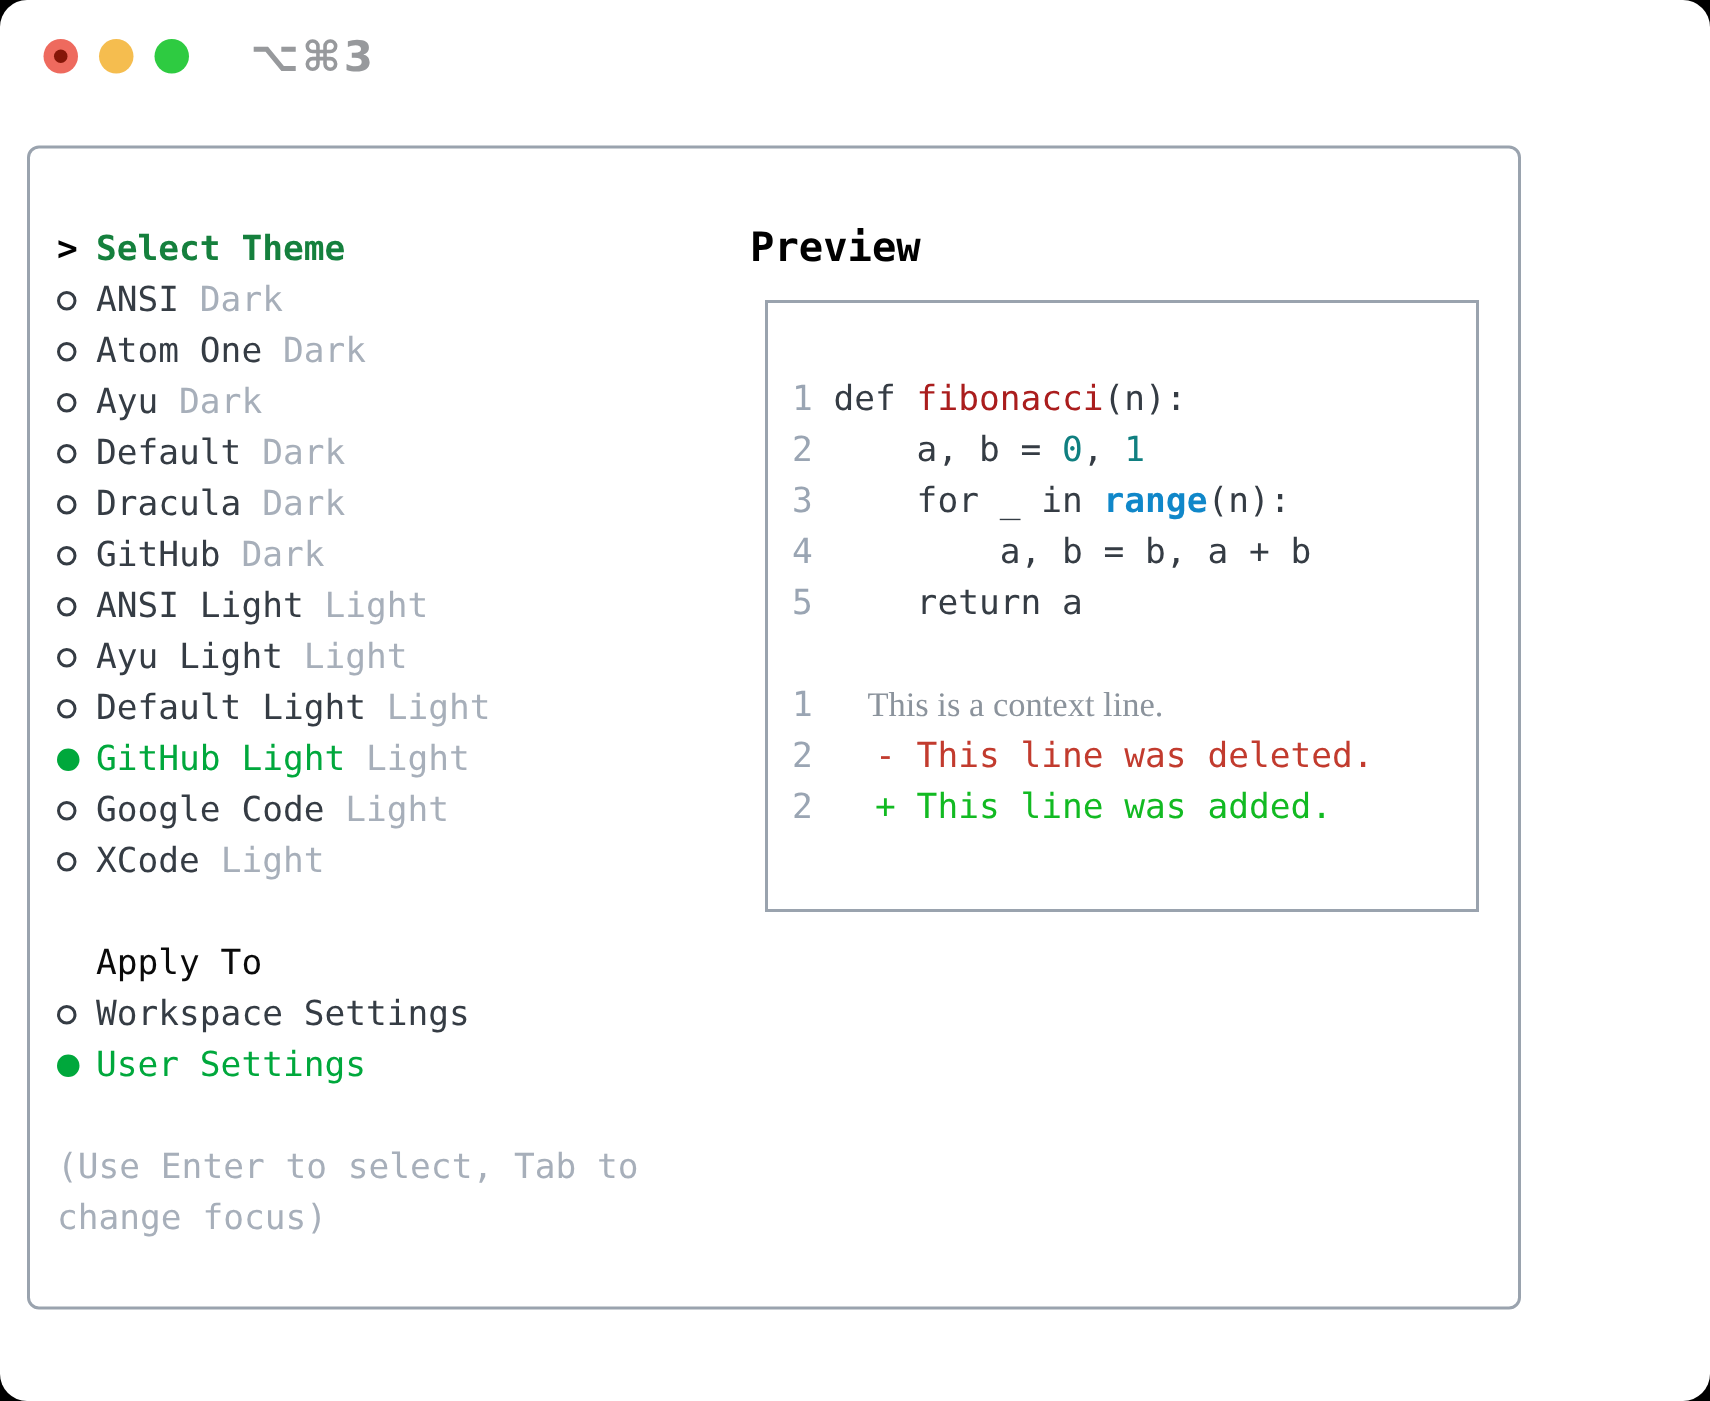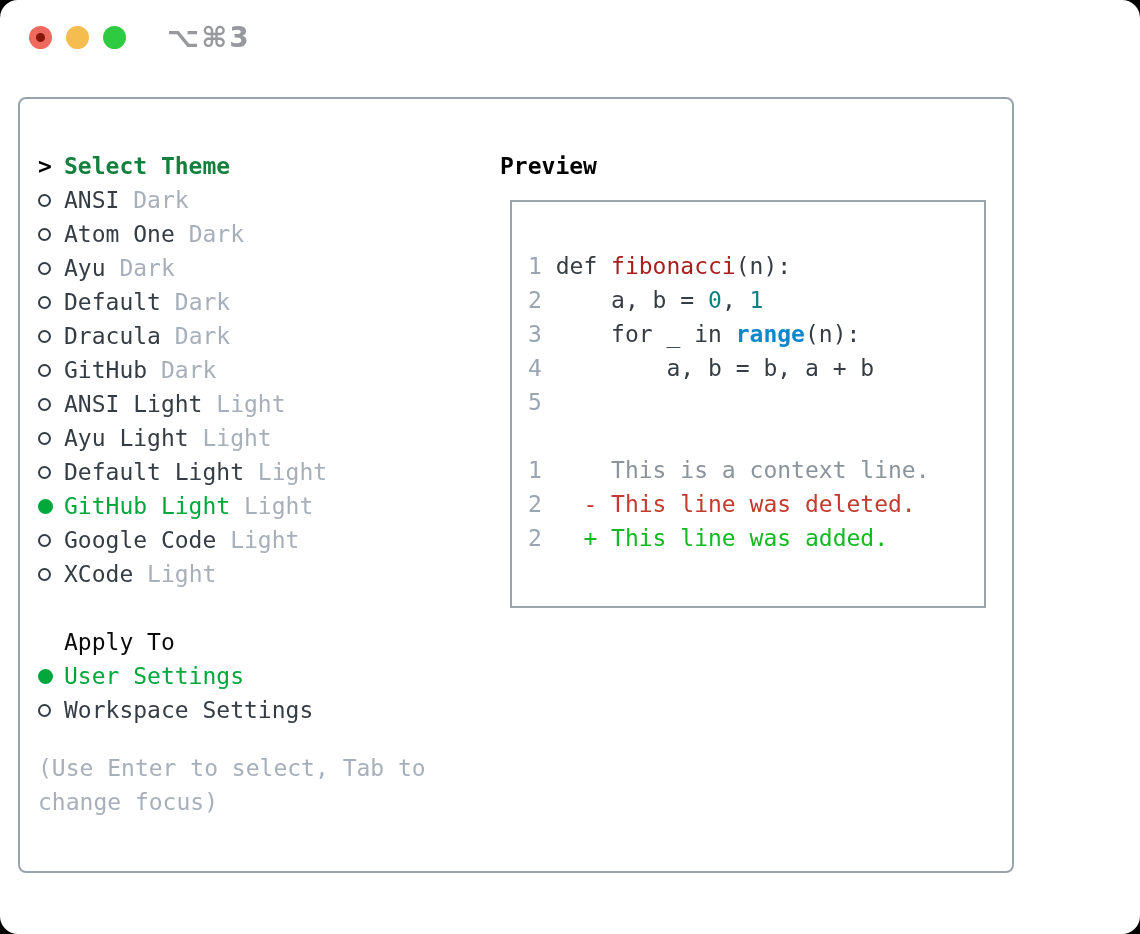--- a/index.html
+++ b/index.html
@@ -27,34 +27,34 @@
   .bullet-col { width:26px; display:flex; align-items:center; flex:none; }
   .radio { width:13px; height:13px; border-radius:50%; border:2px solid var(--text-dark); background:transparent; }
   .radio.sel { border-color:var(--accent-green); background:var(--accent-green); width:15px; height:15px; }
   .caret { color:#000; font-weight:bold; font-size:23px; }
   .hdr { color:#15803d; font-weight:bold; }
   .tname { color:var(--text-dark); }
   .tname.sel { color:var(--accent-green); }
   .variant { color:var(--suffix-gray); margin-left:1ch;text-align:center; }
   .spacer { height:34px; }
   .apply-hdr { padding-left:26px; color:#0a0a0a; }
-  .hint { margin-top:24px; color:var(--hint-gray); width:402px; white-space:normal; }
+  .hint { margin-top:34px; color:var(--hint-gray); width:402px; white-space:normal; }
   
-  .preview-title { position:absolute; left:480px; top:50px; font-size:23px; line-height:34px;
+  .preview-title { position:absolute; left:480px; top:50px; font-size:27px; line-height:34px;
     font-weight:bold; color:#000; }
   .preview-box { position:absolute; left:490px; top:101px; width:476px; height:408px;
     border:2px solid var(--panel-border); background:#fff; padding:47px 0 0 16px; }
   .cline { display:flex; height:34px; font-size:23px; line-height:34px; white-space:pre; }
   .ln { width:1ch; flex:none; text-align:right; color:var(--line-number); margin-right:1ch; }
   .ctext { white-space:pre; }
   .tok-plain   { color:var(--code-plain); }
   .tok-func    { color:var(--func-red); }
   .tok-num     { color:var(--number-teal); }
   .tok-builtin { color:var(--builtin-blue);font-weight:bold; }
-  .tok-context { color:var(--context-gray); }
+  .tok-context { color:var(--context-gray);font-family:Liberation Serif, serif; }
   .tok-deleted { color:var(--deleted-red); }
   .tok-added   { color:var(--added-green);text-align:right; }
 </style>
 </head>
 <body>
 
 <div class="window">
 
   <div class="titlebar">
     <div class="lights">
@@ -86,36 +86,36 @@
           <div class="row"><span class="bullet-col"><span class="radio sel"></span></span><span class="tname sel">GitHub Light</span><span class="variant">Light</span></div>
           <div class="row"><span class="bullet-col"><span class="radio"></span></span><span class="tname">Google Code</span><span class="variant">Light</span></div>
           <div class="row"><span class="bullet-col"><span class="radio"></span></span><span class="tname">XCode</span><span class="variant">Light</span></div>
         </div>
 
       <div class="spacer"></div>
 
       <div class="row apply-hdr">Apply To</div>
 
       <div>
+          <div class="row"><span class="bullet-col"><span class="radio"></span></span><span class="tname">Workspace Settings</span></div>
           <div class="row"><span class="bullet-col"><span class="radio sel"></span></span><span class="tname sel">User Settings</span></div>
-          <div class="row"><span class="bullet-col"><span class="radio"></span></span><span class="tname">Workspace Settings</span></div>
         </div>
 
       <div class="hint">(Use Enter to select, Tab to change focus)</div>
     </div>
 
     <div class="preview-title">Preview</div>
 
     <div class="preview-box">
       <div>
           <div class="cline"><span class="ln">1</span><span class="ctext"><span class="tok-plain">def </span><span class="tok-func">fibonacci</span><span class="tok-plain">(n):</span></span></div>
           <div class="cline"><span class="ln">2</span><span class="ctext"><span class="tok-plain">    a, b = </span><span class="tok-num">0</span><span class="tok-plain">, </span><span class="tok-num">1</span></span></div>
           <div class="cline"><span class="ln">3</span><span class="ctext"><span class="tok-plain">    for _ in </span><span class="tok-builtin">range</span><span class="tok-plain">(n):</span></span></div>
           <div class="cline"><span class="ln">4</span><span class="ctext"><span class="tok-plain">        a, b = b, a + b</span></span></div>
-          <div class="cline"><span class="ln">5</span></div>
+          <div class="cline"><span class="ln">5</span><span class="ctext"><span class="tok-plain">    return a</span></span></div>
           <div class="cline"><span class="ln"></span><span class="ctext"></span></div>
           <div class="cline"><span class="ln">1</span><span class="ctext"><span class="tok-context">    This is a context line.</span></span></div>
           <div class="cline"><span class="ln">2</span><span class="ctext"><span class="tok-deleted">  - This line was deleted.</span></span></div>
           <div class="cline"><span class="ln">2</span><span class="ctext"><span class="tok-added">  + This line was added.</span></span></div>
         </div>
     </div>
 
   </div>
 </div>
 

